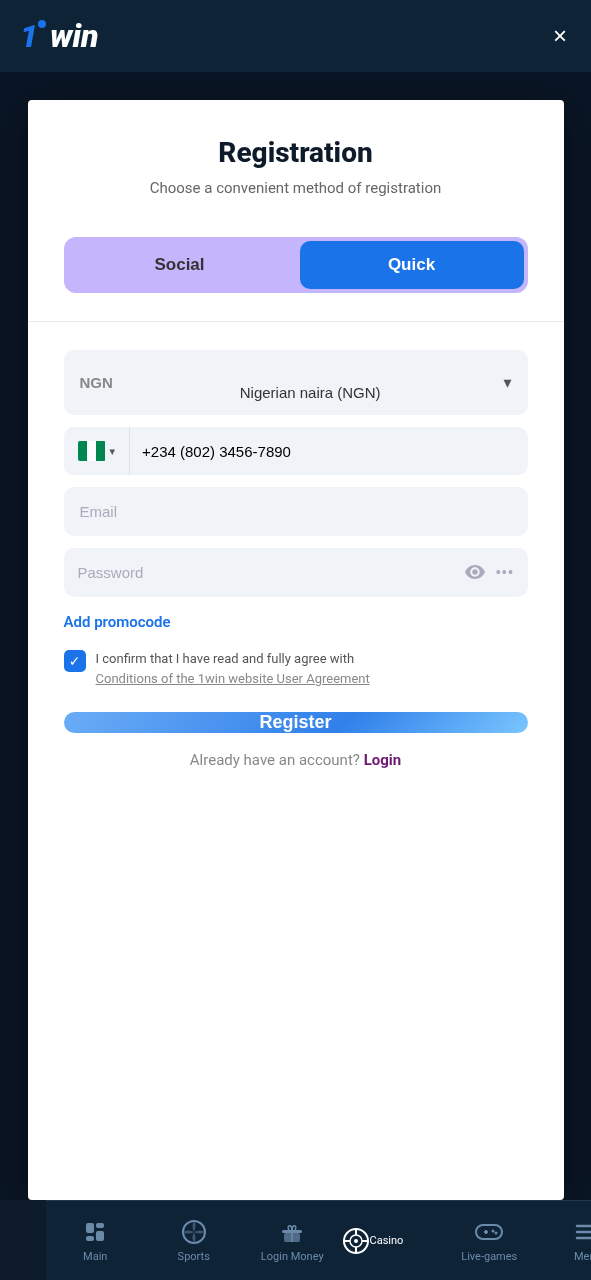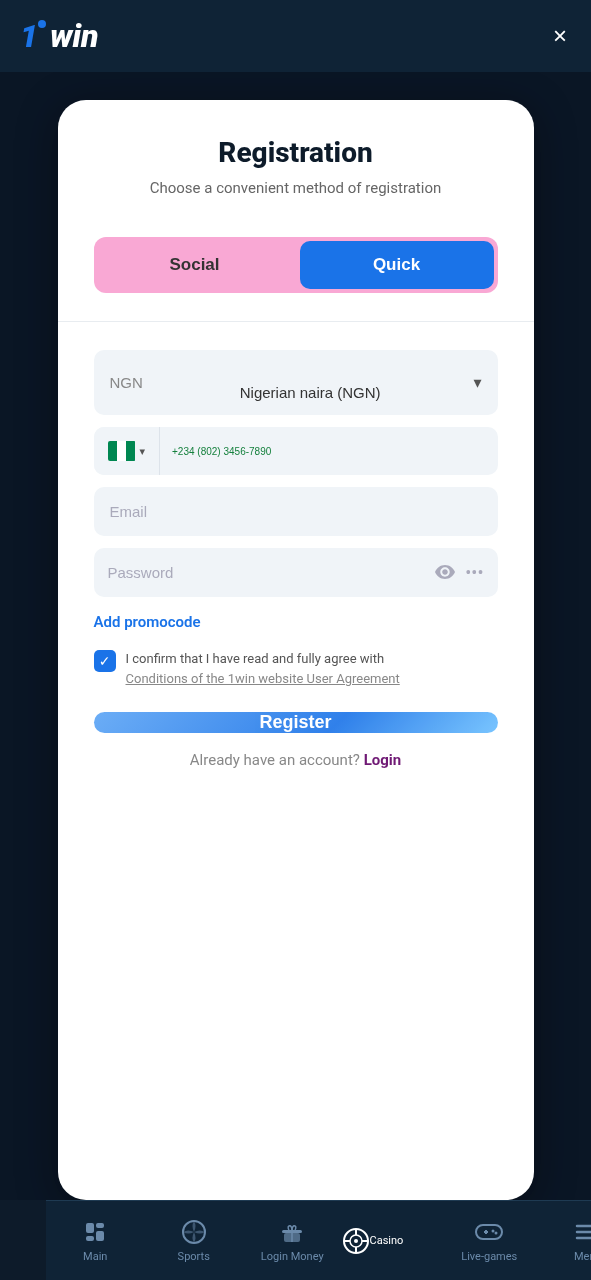--- a/index.html
+++ b/index.html
@@ -53,22 +53,22 @@
       font-size: 24px;
       cursor: pointer;
       background: none;
       border: none;
       padding: 4px;
     }
 
     
     .modal {
       background: #ffffff;
-      border-radius: 28px;
-      width: 476px;
+      border-radius: 4px;
+      width: 536px;
       padding: 36px 36px 36px;
       position: relative;
       box-shadow: 0 8px 40px rgba(0,0,0,0.4);
     }
 
     .modal-title {
       text-align: center;
       font-size: 28px;
       font-weight: 800;
       color: #0d1b2a;
@@ -79,21 +79,21 @@
       font-size: 15px;
       color: #666;
       margin-bottom: 40px;
     }
 
     
     .tab-row {
       display: flex;
       gap: 8px;
       margin-bottom: 28px;
-      background: #f9a8d4;
+      background: #c4b5fd;
       border-radius: 12px;
       padding: 4px;
     }
     .tab-btn {
       flex: 1;
       padding: 14px 0;
       border: none;
       border-radius: 10px;
       font-size: 17px;
       font-weight: 600;
@@ -129,21 +129,21 @@
       align-items: center;
       background: #f0f4f8;
       border-radius: 10px;
       padding: 14px 16px;
       cursor: pointer;
       border: none;
       width: 100%;
     }
     .currency-label {
       font-size: 15px;
-      font-weight: 400;
+      font-weight: 700;
       color: #888;
       margin-right: 4px;
     }
     .currency-text {
       font-size: 15px;
       color: #333;
       flex: 1;
       text-align: center;
       margin-top: 20px;
     }
@@ -182,22 +182,22 @@
 
     .chevron-small {
       font-size: 11px;
       color: #555;
     }
     .phone-input {
       flex: 1;
       background: transparent;
       border: none;
       outline: none;
-      font-size: 10px;
-      color: #15803d;
+      font-size: 15px;
+      color: #000000;
       padding: 14px 12px;
     }
 
     .text-input {
       background: #f0f4f8;
       border: none;
       border-radius: 10px;
       padding: 16px;
       font-size: 15px;
       color: #333;

